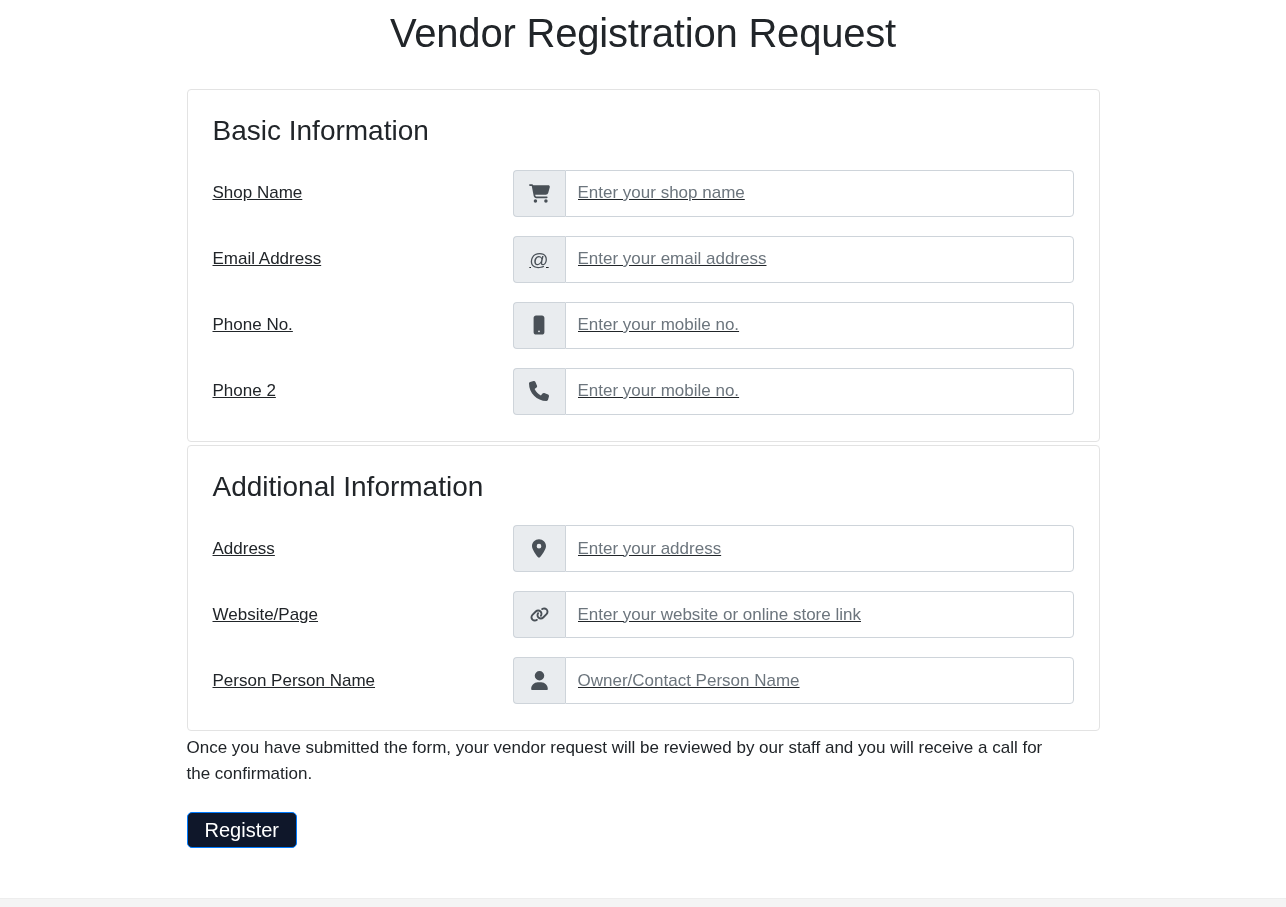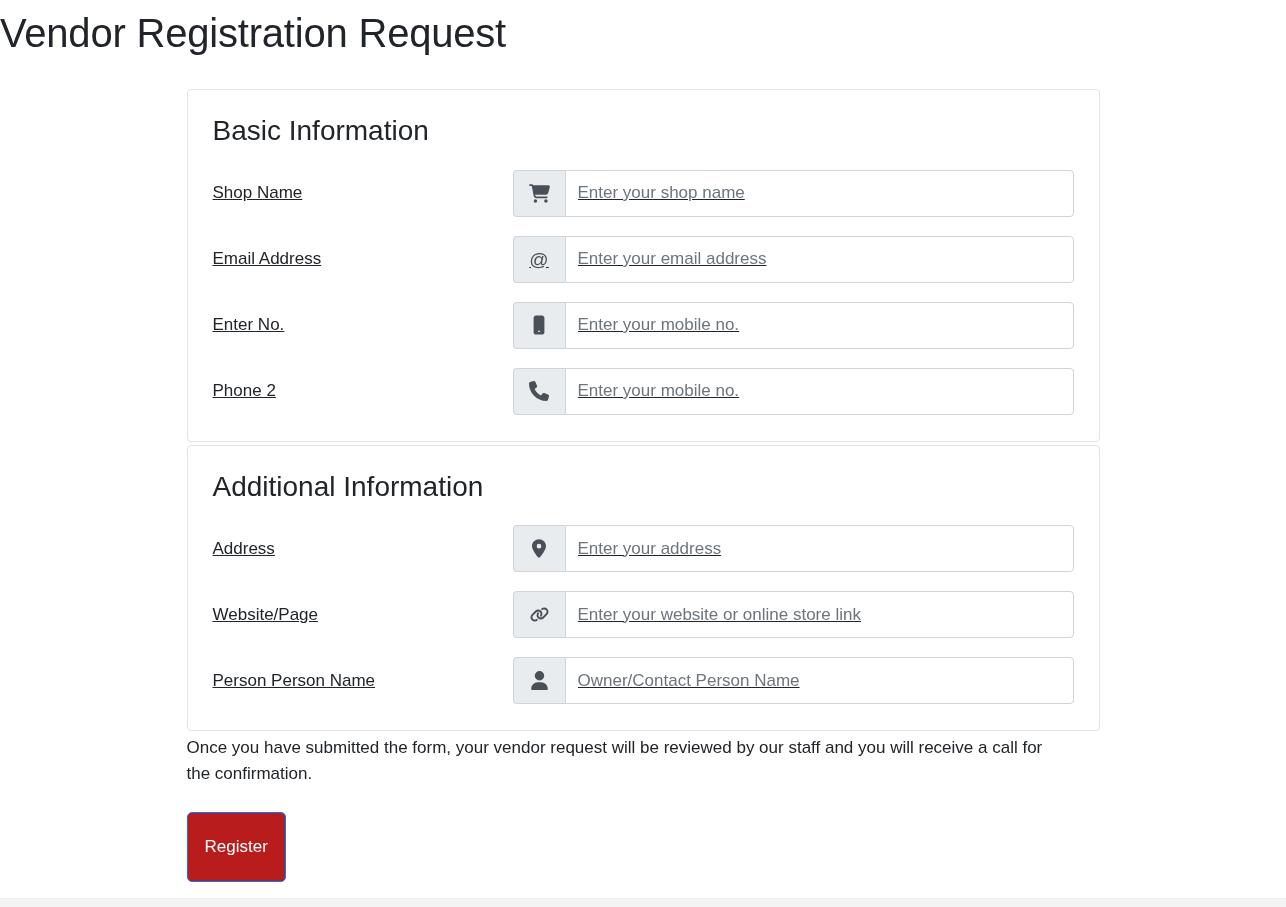--- a/index.html
+++ b/index.html
@@ -14,21 +14,21 @@
   .page {
     position: relative;
     width: 1286px;
     height: 907px;
     background: #ffffff;
     overflow: hidden;
   }
   .page-title {
     margin: 0;
     padding-top: 9px;
-    text-align: left;
+    text-align: center;
     font-size: 40px;
     font-weight: 400;
     line-height: 1.2;
     color: #212529;
     letter-spacing: -0.2px;
   }
   .form-wrap {
     width: 913px;
     margin: 0 auto;
     margin-top: 32px;
@@ -106,26 +106,26 @@
   .note {
     font-size: 17px;
     line-height: 1.5;
     color: #212529;
     margin: 4px 0 0 0;
     width: 870px;
   }
   .btn-register {
     margin-top: 26px;
     display: inline-block;
-    background: #b91c1c;
+    background: #0f172a;
     border: 1px solid #007bff;
     color: #ffffff;
-    font-size: 17px;
-    font-family: "Liberation Sans", sans-serif;
-    padding: 23px 17px;
+    font-size: 20px;
+    font-family: "Liberation Sans", sans-serif;
+    padding: 4px 17px;
     border-radius: 5px;
     cursor: pointer;
     line-height: 1.3;
   }
   .bottom-strip {
     position: absolute;
     left: 0;
     bottom: 0;
     width: 100%;
     height: 9px;
@@ -162,21 +162,21 @@
         <div class="form-label">Email Address</div>
         <div class="input-group">
           <span class="input-prefix">
             <span class="at-glyph">@</span>
           </span>
           <input class="form-control" type="text" placeholder="Enter your email address" style="">
         </div>
       </div>
 
       <div class="form-row">
-        <div class="form-label">Enter No.</div>
+        <div class="form-label">Phone No.</div>
         <div class="input-group">
           <span class="input-prefix">
             <svg width="12" height="20" viewBox="0 0 320 512" fill="currentColor" aria-hidden="true">
               <path d="M16 64C16 28.7 44.7 0 80 0H240c35.3 0 64 28.7 64 64V448c0 35.3-28.7 64-64 64H80c-35.3 0-64-28.7-64-64V64zM160 400a24 24 0 1 0 0 48 24 24 0 1 0 0-48z"></path>
             </svg>
           </span>
           <input class="form-control" type="text" placeholder="Enter your mobile no." style="">
         </div>
       </div>
 

